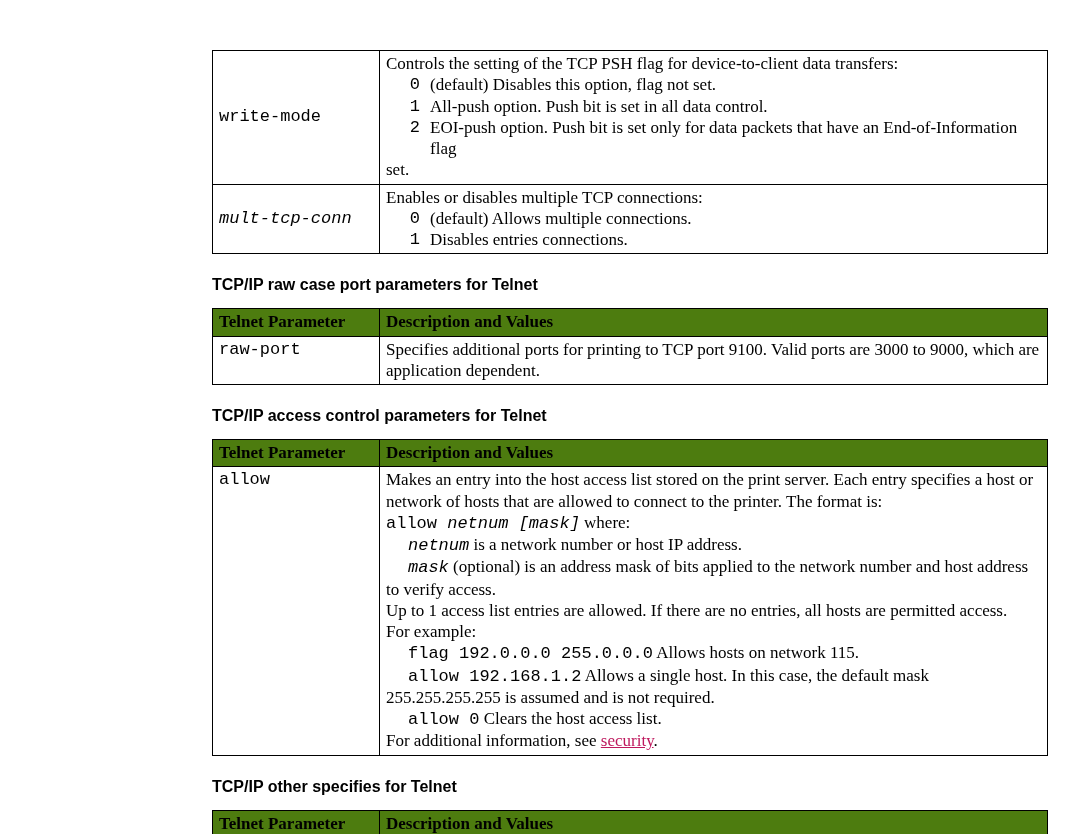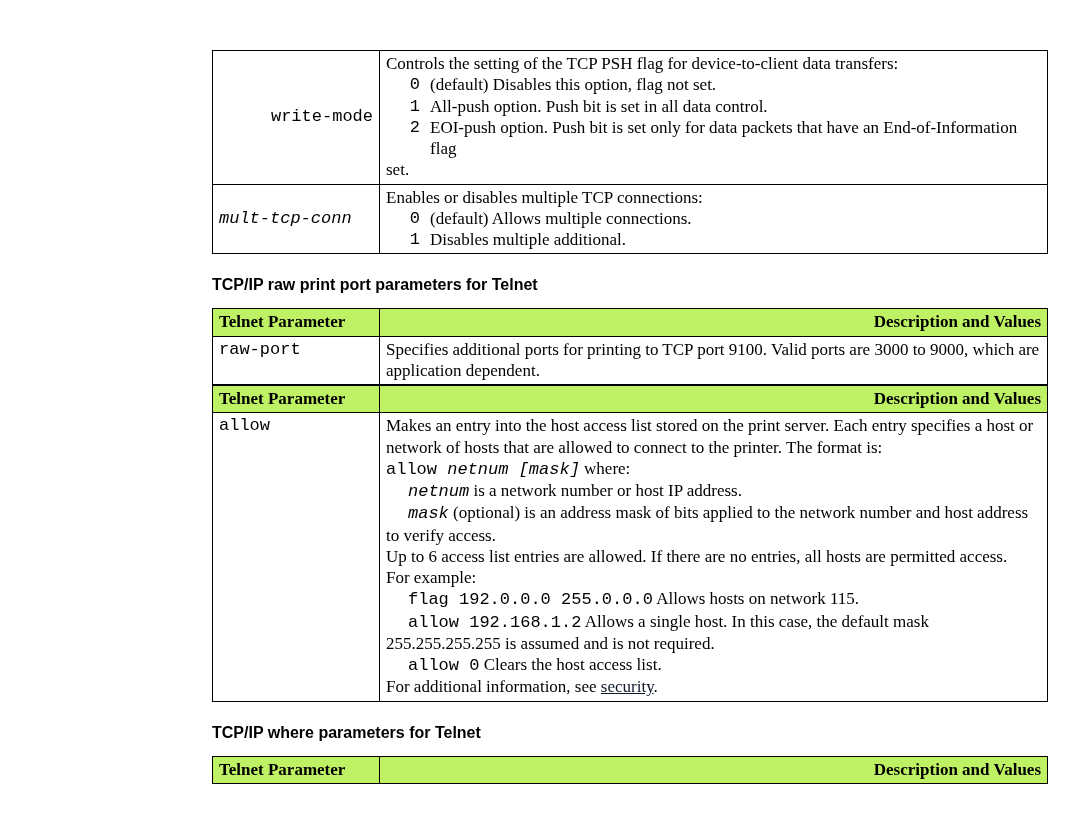--- a/index.html
+++ b/index.html
@@ -20,35 +20,35 @@
   }
   td,th{
     border:1px solid #000;
     padding:2px 6px 3px 6px;
     vertical-align:top;
     text-align:left;
     font-weight:normal;
     line-height:1.25;
   }
   th{
-    background:#bef264;
+    background:#4d7c0f;
     font-weight:bold;
   }
-  th.desc-head{ text-align:right; }
+  th.desc-head{ text-align:left; }
   col.param{width:20%;}
   col.desc{width:80%;}
   .mono{font-family:"Courier New",Courier,monospace;}
   .ital{font-style:italic;}
   .section-title{
     font-family:Arial,Helvetica,sans-serif;
     font-weight:bold;
     font-size:16px;
     margin:22px 0 14px 0;
   }
-  a.link{color:#0f172a;}
+  a.link{color:#be185d;}
   .opt-row{display:flex;}
   .opt-num{
     font-family:"Courier New",Courier,monospace;
     width:34px;
     flex:0 0 34px;
     text-align:right;
     padding-right:10px;
     box-sizing:content-box;
   }
   .opt-txt{flex:1;}
@@ -59,21 +59,21 @@
 
 <div class="page">
 
   <table>
     <colgroup>
         <col class="param">
         <col class="desc">
       </colgroup>
     <tbody>
       <tr>
-        <td class="mono" style="vertical-align:middle;text-align:right;">write-mode</td>
+        <td class="mono" style="vertical-align:middle;">write-mode</td>
         <td>
           <div>Controls the setting of the TCP PSH flag for device-to-client data transfers:</div>
           <div class="opt-row">
             <span class="opt-num">0</span>
             <span class="opt-txt">(default) Disables this option, flag not set.</span>
           </div>
           <div class="opt-row">
             <span class="opt-num">1</span>
             <span class="opt-txt">All-push option. Push bit is set in all data control.</span>
           </div>
@@ -87,47 +87,48 @@
       <tr>
         <td class="mono" style="vertical-align:middle;font-style:italic;">mult-tcp-conn</td>
         <td>
           <div>Enables or disables multiple TCP connections:</div>
           <div class="opt-row">
             <span class="opt-num">0</span>
             <span class="opt-txt">(default) Allows multiple connections.</span>
           </div>
           <div class="opt-row">
             <span class="opt-num">1</span>
-            <span class="opt-txt">Disables multiple additional.</span>
+            <span class="opt-txt">Disables entries connections.</span>
           </div>
         </td>
       </tr>
     </tbody>
   </table>
 
-  <div class="section-title">TCP/IP raw print port parameters for Telnet</div>
+  <div class="section-title">TCP/IP raw case port parameters for Telnet</div>
   <table>
     <colgroup>
         <col class="param">
         <col class="desc">
       </colgroup>
     <thead>
       <tr>
         <th>Telnet Parameter</th>
         <th class="desc-head">Description and Values</th>
       </tr>
     </thead>
     <tbody>
       <tr>
         <td class="mono">raw-port</td>
         <td>Specifies additional ports for printing to TCP port 9100. Valid ports are 3000 to 9000, which are application dependent.</td>
       </tr>
     </tbody>
   </table>
 
+  <div class="section-title">TCP/IP access control parameters for Telnet</div>
   <table>
     <colgroup>
         <col class="param">
         <col class="desc">
       </colgroup>
     <thead>
       <tr>
         <th>Telnet Parameter</th>
         <th class="desc-head">Description and Values</th>
       </tr>
@@ -139,40 +140,40 @@
           <div>Makes an entry into the host access list stored on the print server. Each entry specifies a host or network of hosts that are allowed to connect to the printer. The format is:</div>
           <div>
             <span class="mono">allow <span class="ital">netnum [mask]</span></span><span> where:</span>
           </div>
           <div class="indent">
             <span class="mono ital">netnum</span><span> is a network number or host IP address.</span>
           </div>
           <div>
             <span class="indent" style="display:inline-block;"><span class="mono ital">mask</span></span><span> (optional) is an address mask of bits applied to the network number and host address to verify access.</span>
           </div>
-          <div>Up to 6 access list entries are allowed. If there are no entries, all hosts are permitted access.</div>
+          <div>Up to 1 access list entries are allowed. If there are no entries, all hosts are permitted access.</div>
           <div>For example:</div>
           <div class="indent">
             <span class="mono">flag 192.0.0.0 255.0.0.0</span><span> Allows hosts on network 115.</span>
           </div>
           <div>
             <span class="indent" style="display:inline-block;"><span class="mono">allow 192.168.1.2</span></span><span> Allows a single host. In this case, the default mask 255.255.255.255 is assumed and is not required.</span>
           </div>
           <div class="indent">
             <span class="mono">allow 0</span><span> Clears the host access list.</span>
           </div>
           <div>
             <span>For additional information, see </span><a href="#" class="link">security</a><span>.</span>
           </div>
         </td>
       </tr>
     </tbody>
   </table>
 
-  <div class="section-title">TCP/IP where parameters for Telnet</div>
+  <div class="section-title">TCP/IP other specifies for Telnet</div>
   <table>
     <colgroup>
         <col class="param">
         <col class="desc">
       </colgroup>
     <thead>
       <tr>
         <th>Telnet Parameter</th>
         <th class="desc-head">Description and Values</th>
       </tr>

